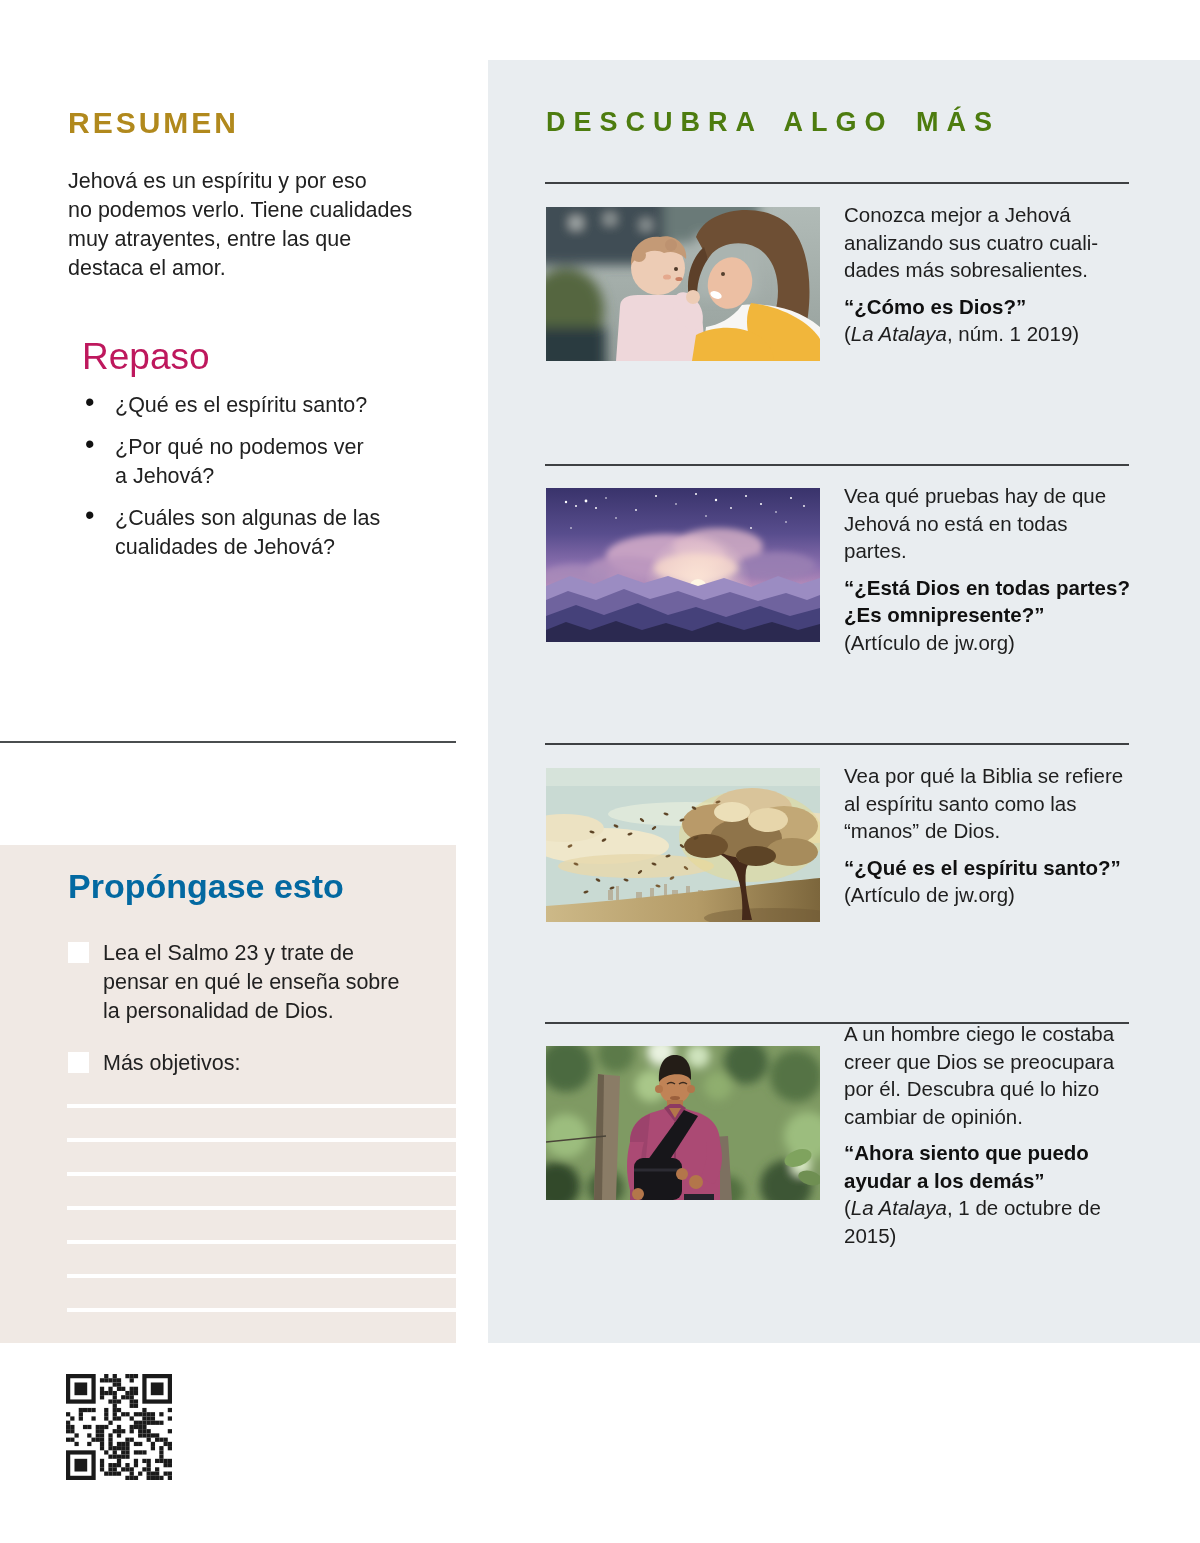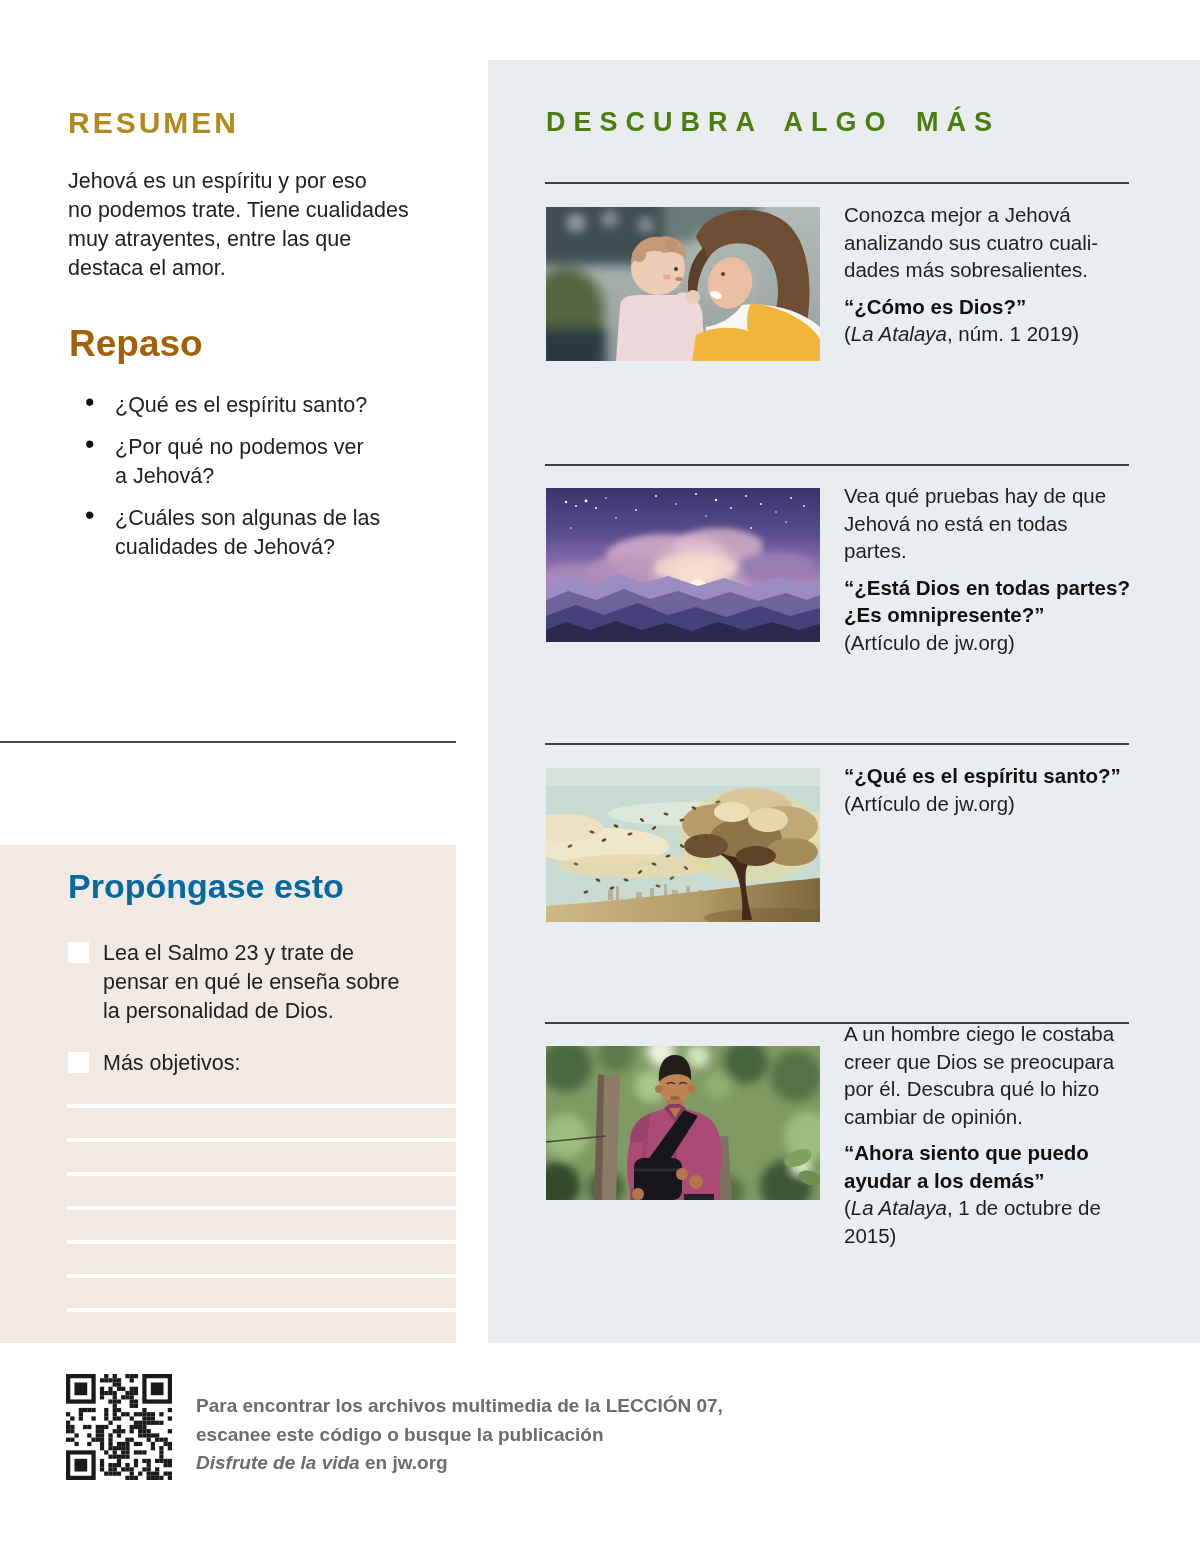--- a/index.html
+++ b/index.html
@@ -3,21 +3,21 @@
 <meta charset="utf-8">
 <style>
   html,body{margin:0;padding:0;background:#fff;}
   .page{position:relative;width:1200px;height:1543px;background:#ffffff;overflow:hidden;
         font-family:"Liberation Sans",sans-serif;-webkit-font-smoothing:antialiased;}
 
   
   .resumen-title{position:absolute;left:68px;top:106px;margin:0;font-size:30px;font-weight:700;
                  letter-spacing:3px;color:#B1891D;}
   .summary{position:absolute;left:68px;top:167px;margin:0;font-size:21.5px;line-height:29px;color:#212121;}
-  .repaso-title{position:absolute;left:66px;top:320px;margin:3px;font-size:37px;font-weight:700;color:#a16207;}
+  .repaso-title{position:absolute;left:66px;top:320px;margin:16px;font-size:37px;font-weight:400;color:#be185d;}
   .bullets{position:absolute;left:68px;top:391px;margin:0;padding:0;list-style:none;width:370px;
            font-size:21.5px;line-height:29px;color:#212121;}
   .bullets li{position:relative;padding-left:47px;margin-bottom:13px;}
   .bullets li::before{content:"\2022";position:absolute;left:17px;top:-3px;font-size:27px;color:#111;}
   .left-rule{position:absolute;left:0;top:741px;width:456px;height:2px;background:#4A4D4F;}
   .fecha{position:absolute;left:68px;top:761px;margin:0;font-size:21.5px;color:#212121;}
 
   .goals{position:absolute;left:0;top:845px;width:456px;height:498px;background:#F0E9E4;}
   .goals-title{position:absolute;left:68px;top:22px;margin:0;font-size:34px;font-weight:700;color:#0369a1;}
   .goal{position:absolute;left:68px;width:360px;}
@@ -52,21 +52,21 @@
                font-size:19px;line-height:28.5px;}
   .footer-text p{margin:0;}
 </style>
 </head>
 <body>
 
 <div class="page">
 
   <h1 class="resumen-title">RESUMEN</h1>
   <p class="summary pre">Jehová es un espíritu y por eso
-no podemos trate. Tiene cualidades
+no podemos verlo. Tiene cualidades
 muy atrayentes, entre las que
 destaca el amor.</p>
 
   <h2 class="repaso-title">Repaso</h2>
   <ul class="bullets">
     <li class="pre">¿Qué es el espíritu santo?</li>
     <li class="pre">¿Por qué no podemos ver
 a Jehová?</li>
     <li class="pre">¿Cuáles son algunas de las
 cualidades de Jehová?</li>
@@ -285,20 +285,23 @@
           <ellipse cx="30" cy="96" rx="2.6" ry="1.3" transform="rotate(20 30 96)"></ellipse>
           <ellipse cx="24" cy="78" rx="2.6" ry="1.3" transform="rotate(-25 24 78)"></ellipse>
           <ellipse cx="140" cy="100" rx="2.6" ry="1.3" transform="rotate(35 140 100)"></ellipse>
           <ellipse cx="126" cy="110" rx="2.6" ry="1.3" transform="rotate(-30 126 110)"></ellipse>
           <ellipse cx="112" cy="118" rx="2.6" ry="1.3" transform="rotate(10 112 118)"></ellipse>
           <ellipse cx="172" cy="34" rx="2.6" ry="1.3" transform="rotate(-15 172 34)"></ellipse>
         </g>
       </svg>
     </figure>
     <div class="itext it3">
+      <p class="desc pre">Vea por qué la Biblia se refiere
+al espíritu santo como las
+“manos” de Dios.</p>
       <p class="ititle pre">“¿Qué es el espíritu santo?”</p>
       <p class="isource"><span>(Artículo de jw.org)</span><em></em><span></span></p>
     </div>
 
     <figure class="thumb t4">
       <svg viewBox="0 0 274 154" preserveAspectRatio="none">
         <defs>
             <filter id="b4" x="-40%" y="-40%" width="180%" height="180%">
               <feGaussianBlur stdDeviation="5"></feGaussianBlur>
             </filter>
@@ -577,18 +580,13 @@
         <rect x="1" y="1" width="5" height="5" fill="#ffffff"></rect>
         <rect x="2" y="2" width="3" height="3" fill="#1a1a1a"></rect>
         <rect x="18" y="0" width="7" height="7" fill="#1a1a1a"></rect>
         <rect x="19" y="1" width="5" height="5" fill="#ffffff"></rect>
         <rect x="20" y="2" width="3" height="3" fill="#1a1a1a"></rect>
         <rect x="0" y="18" width="7" height="7" fill="#1a1a1a"></rect>
         <rect x="1" y="19" width="5" height="5" fill="#ffffff"></rect>
         <rect x="2" y="20" width="3" height="3" fill="#1a1a1a"></rect>
       </svg>
     </div>
-  <div class="footer-text ft">
-    <p>Para encontrar los archivos multimedia de la LECCIÓN 07,</p>
-    <p>escanee este código o busque la publicación</p>
-    <p><em>Disfrute de la vida</em><span> en jw.org</span></p>
-  </div>
 </div>
 
 </body></html>

